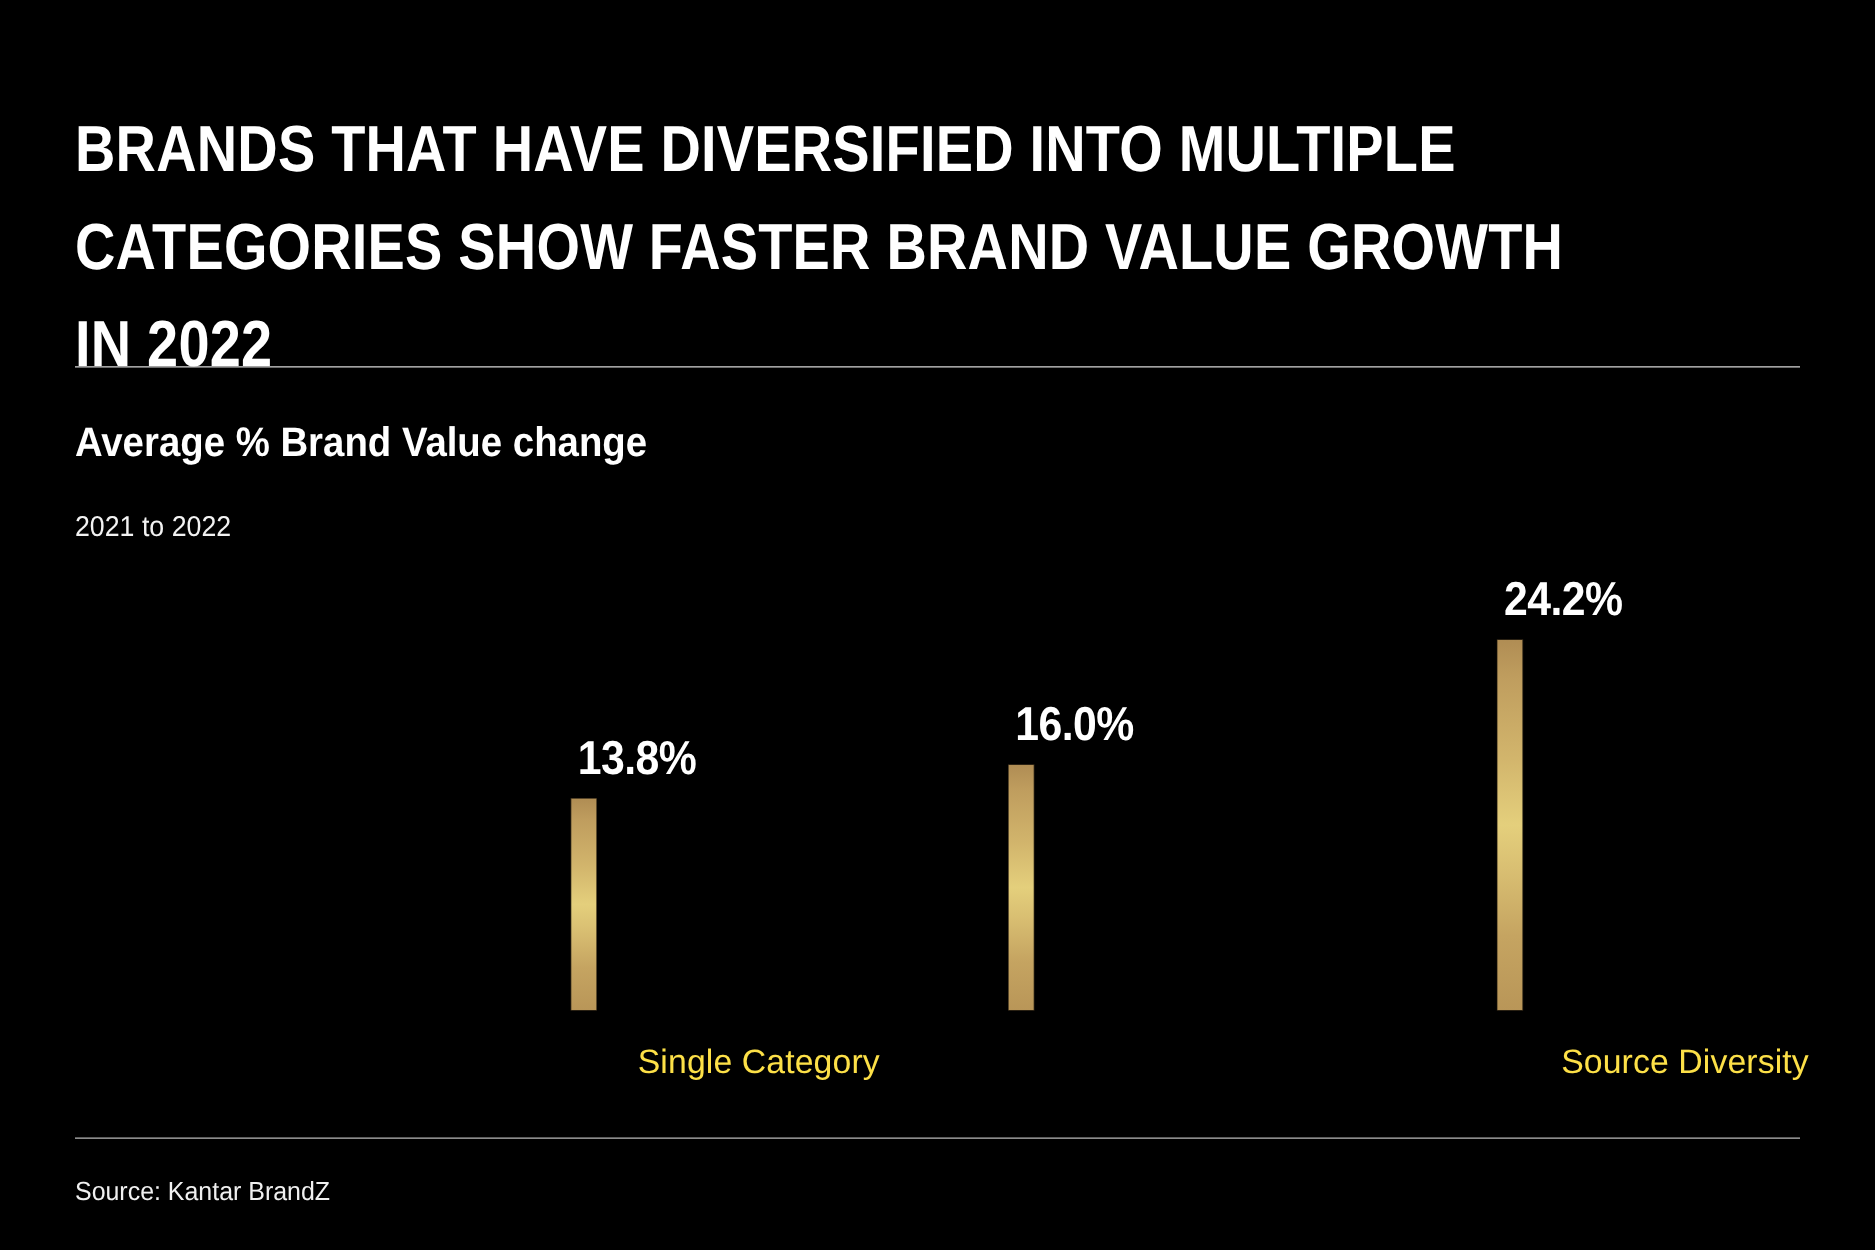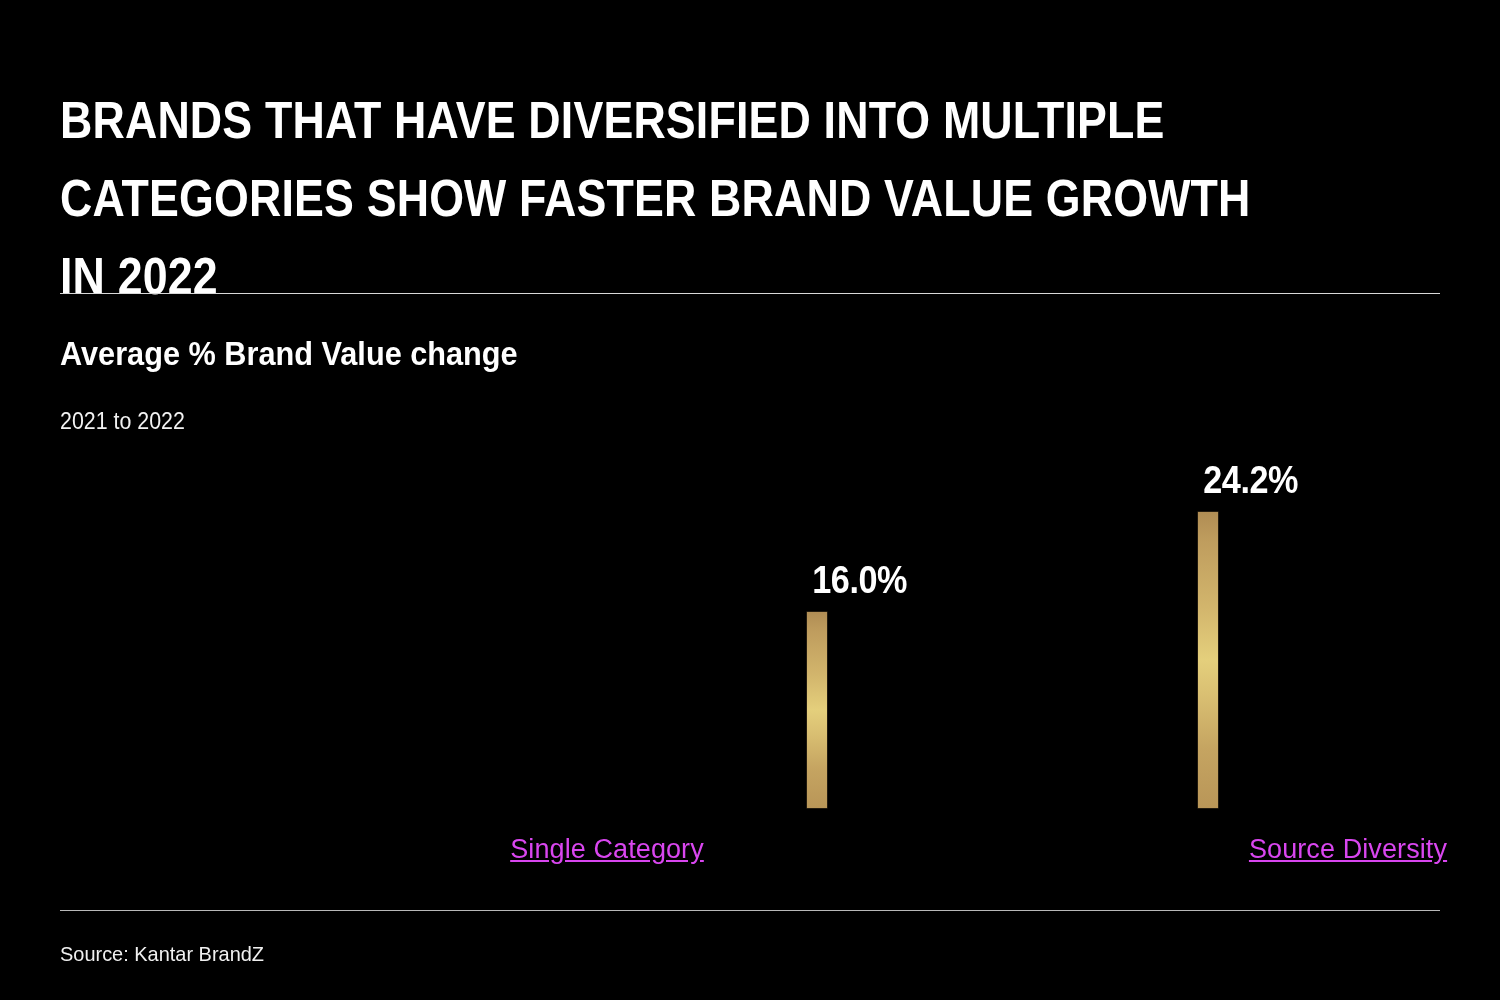--- a/index.html
+++ b/index.html
@@ -131,24 +131,23 @@
   }
   .cat-label {
     position: absolute;
     left: 0;
     top: 402px;
     width: 300px;
     text-align: center;
     font-weight: 400;
     font-size: 27px;
     line-height: 34px;
-    color: #d946ef;
+    color: #fde047;
     letter-spacing: 0.1px;
     white-space: nowrap;
-    text-decoration: underline;
   }
 
   
   .divider-bottom {
     position: absolute;
     left: 60px;
     top: 910px;
     width: 1380px;
     height: 1px;
     background: #b9b9b9;
@@ -176,20 +175,24 @@
   <div class="divider-top"></div>
 
   <div class="subtitle">Average % Brand Value change</div>
 
   <div class="subtitle-note">2021 to 2022</div>
 
   <div class="chart">
     <div class="plot">
 
       <div class="bar-group" id="group-0" style="left:397px;">
+        <div class="bar-col">
+          <div class="value-label">13.8%</div>
+          <div class="bar" id="bar-0" style="height: 168.793px;"></div>
+        </div>
         <div class="cat-label">Single Category</div>
       </div>
 
       <div class="bar-group" id="group-1" style="left:747px;">
         <div class="bar-col">
           <div class="value-label">16.0%</div>
           <div class="bar" id="bar-1" style="height: 195.702px;"></div>
         </div>
       </div>
 

